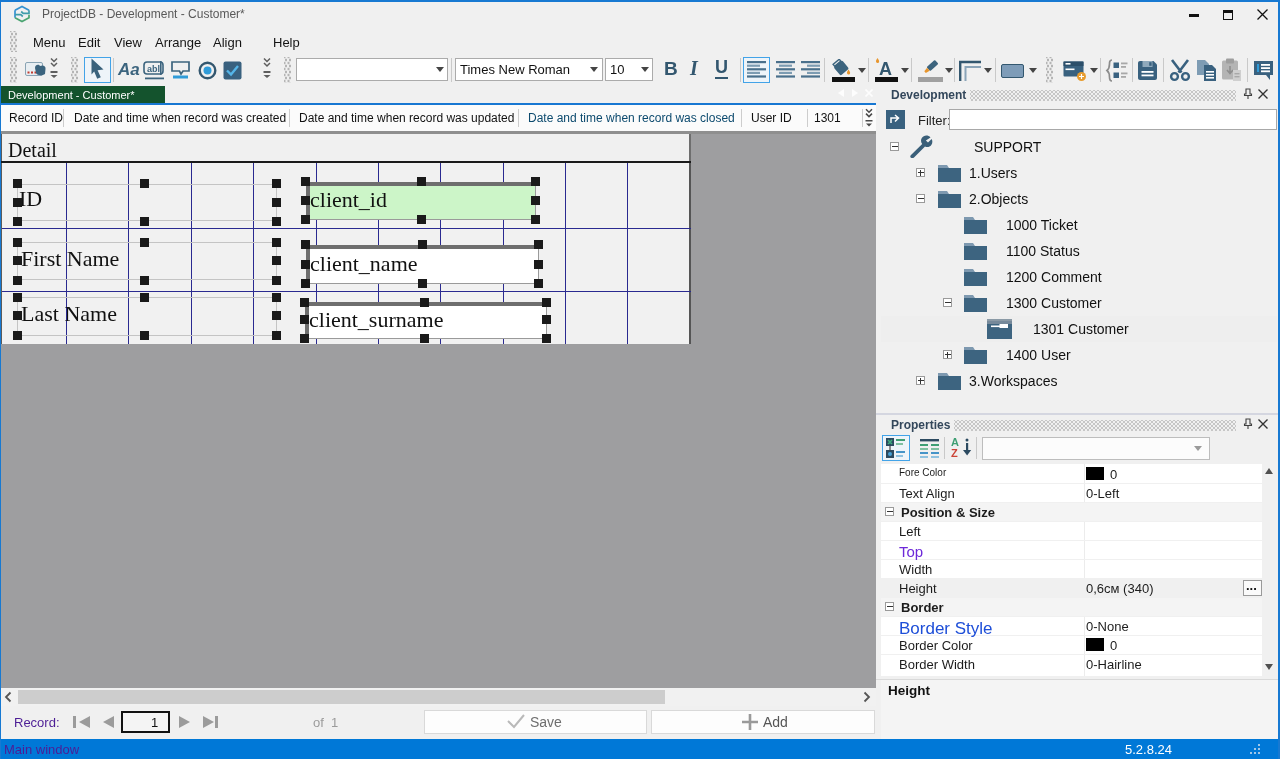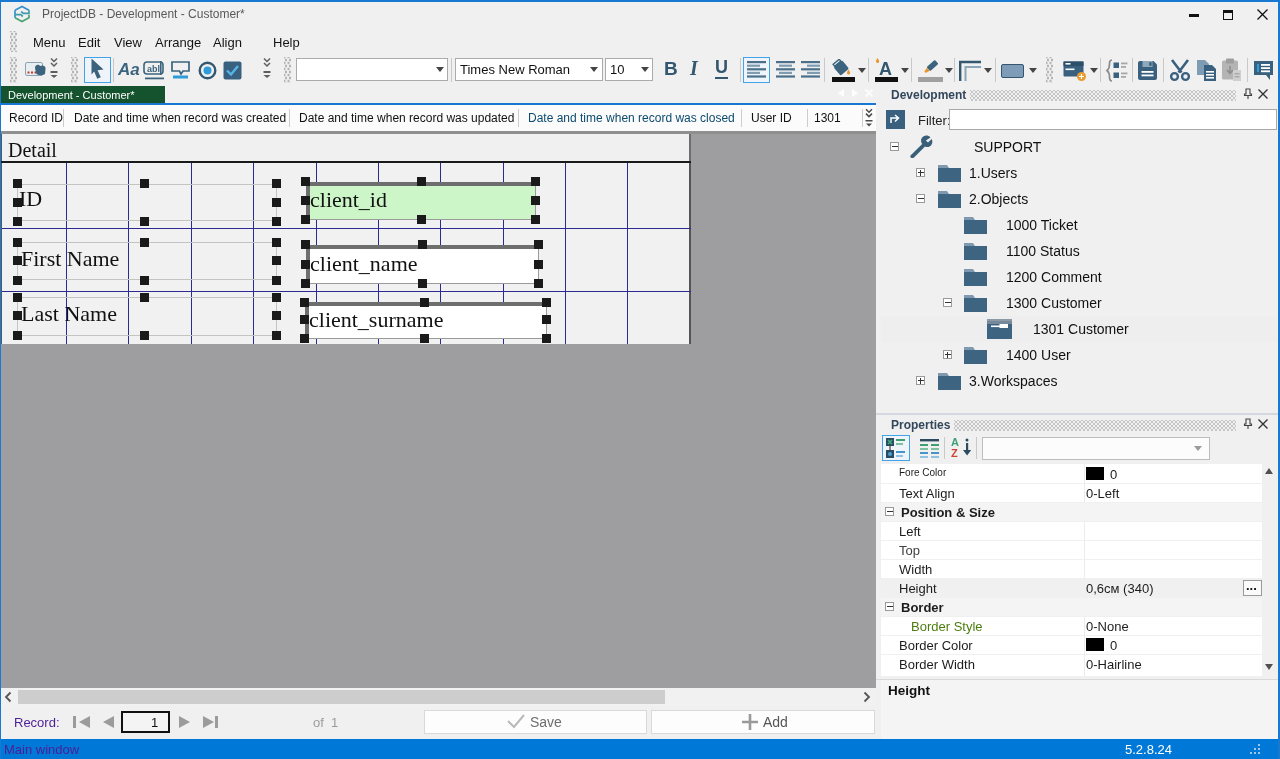--- a/index.html
+++ b/index.html
@@ -659,30 +659,30 @@
 
 <div class="abs" style="left:899px;top:467px;font-size:10px;color:#1c1c1c;">Fore Color</div>
 <div class="abs" style="left:1086px;top:467px;width:18px;height:13px;background:#000;"></div>
 <div class="abs" style="left:1110px;top:467px;font-size:13px;color:#1c1c1c;">0</div>
 <div class="abs" style="left:899px;top:486px;font-size:13px;color:#1c1c1c;">Text Align</div>
 <div class="abs" style="left:1086px;top:486px;font-size:13px;color:#1c1c1c;">0-Left</div>
 <div class="abs" style="left:885px;top:507px;width:9px;height:9px;background:#fff;border:1px solid #9a9a9a;"></div>
 <div class="abs" style="left:886.5px;top:511px;width:6px;height:1px;background:#333;"></div>
 <div class="abs" style="left:901px;top:505px;font-size:13px;color:#1c1c1c;font-weight:bold;">Position &amp; Size</div>
 <div class="abs" style="left:899px;top:524px;font-size:13px;color:#1c1c1c;">Left</div>
-<div class="abs" style="left:899px;top:543px;font-size:13px;color:#404040;">Top</div>
+<div class="abs" style="left:899px;top:543px;font-size:15px;color:#6d28d9;">Top</div>
 <div class="abs" style="left:899px;top:562px;font-size:13px;color:#1c1c1c;">Width</div>
 <div class="abs" style="left:899px;top:581px;font-size:13px;color:#1c1c1c;">Height</div>
 <div class="abs" style="left:1086px;top:581px;font-size:13px;color:#1c1c1c;">0,6см (340)</div>
 <div class="abs" style="left:1243px;top:580px;width:19px;height:16px;background:#fafafa;border:1px solid #9a9a9a;"></div>
 <div class="abs" style="left:1246px;top:578px;font-size:13px;color:#111;font-weight:bold;">...</div>
 <div class="abs" style="left:885px;top:602px;width:9px;height:9px;background:#fff;border:1px solid #9a9a9a;"></div>
 <div class="abs" style="left:886.5px;top:606px;width:6px;height:1px;background:#333;"></div>
 <div class="abs" style="left:901px;top:600px;font-size:13px;color:#1c1c1c;font-weight:bold;">Border</div>
-<div class="abs" style="left:899px;top:619px;font-size:13px;color:#4d7c0f;margin-left:12px;">Border Style</div>
+<div class="abs" style="left:899px;top:619px;font-size:17px;color:#1d4ed8;">Border Style</div>
 <div class="abs" style="left:1086px;top:619px;font-size:13px;color:#1c1c1c;">0-None</div>
 <div class="abs" style="left:899px;top:638px;font-size:13px;color:#1c1c1c;">Border Color</div>
 <div class="abs" style="left:1086px;top:638px;width:18px;height:13px;background:#000;"></div>
 <div class="abs" style="left:1110px;top:638px;font-size:13px;color:#1c1c1c;">0</div>
 <div class="abs" style="left:899px;top:657px;font-size:13px;color:#1c1c1c;">Border Width</div>
 <div class="abs" style="left:1086px;top:657px;font-size:13px;color:#1c1c1c;">0-Hairline</div>
 
 <div class="abs" style="left:1262px;top:464px;width:15px;height:212px;background:#f0f0f0;"></div>
 <div class="abs" style="left:1265px;top:468px;width:0;height:0;border-left:4.5px solid transparent;border-right:4.5px solid transparent;border-bottom:6px solid #505050;"></div>
 <div class="abs" style="left:1265px;top:664px;width:0;height:0;border-left:4.5px solid transparent;border-right:4.5px solid transparent;border-top:6px solid #505050;"></div>

